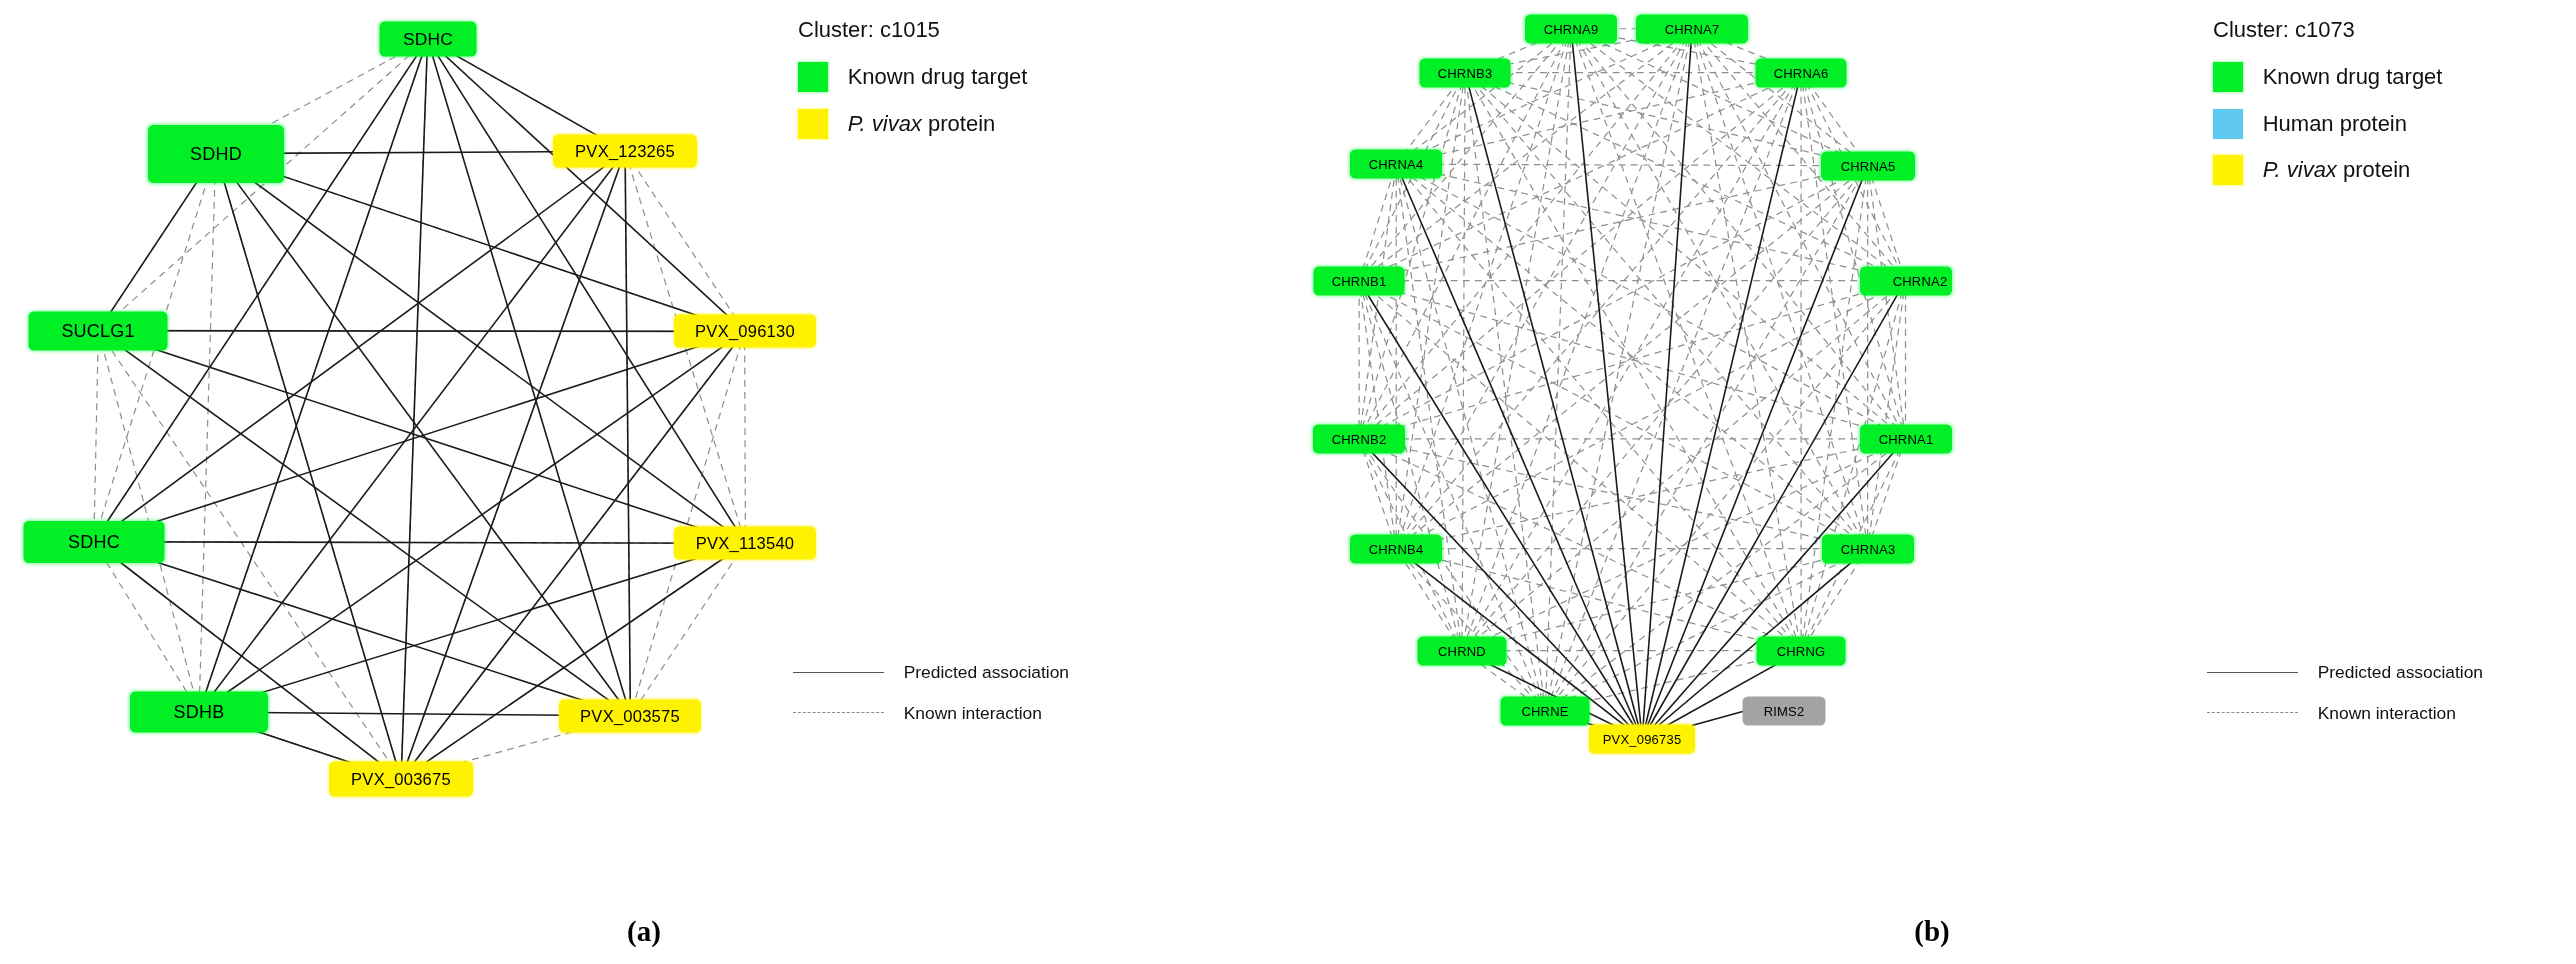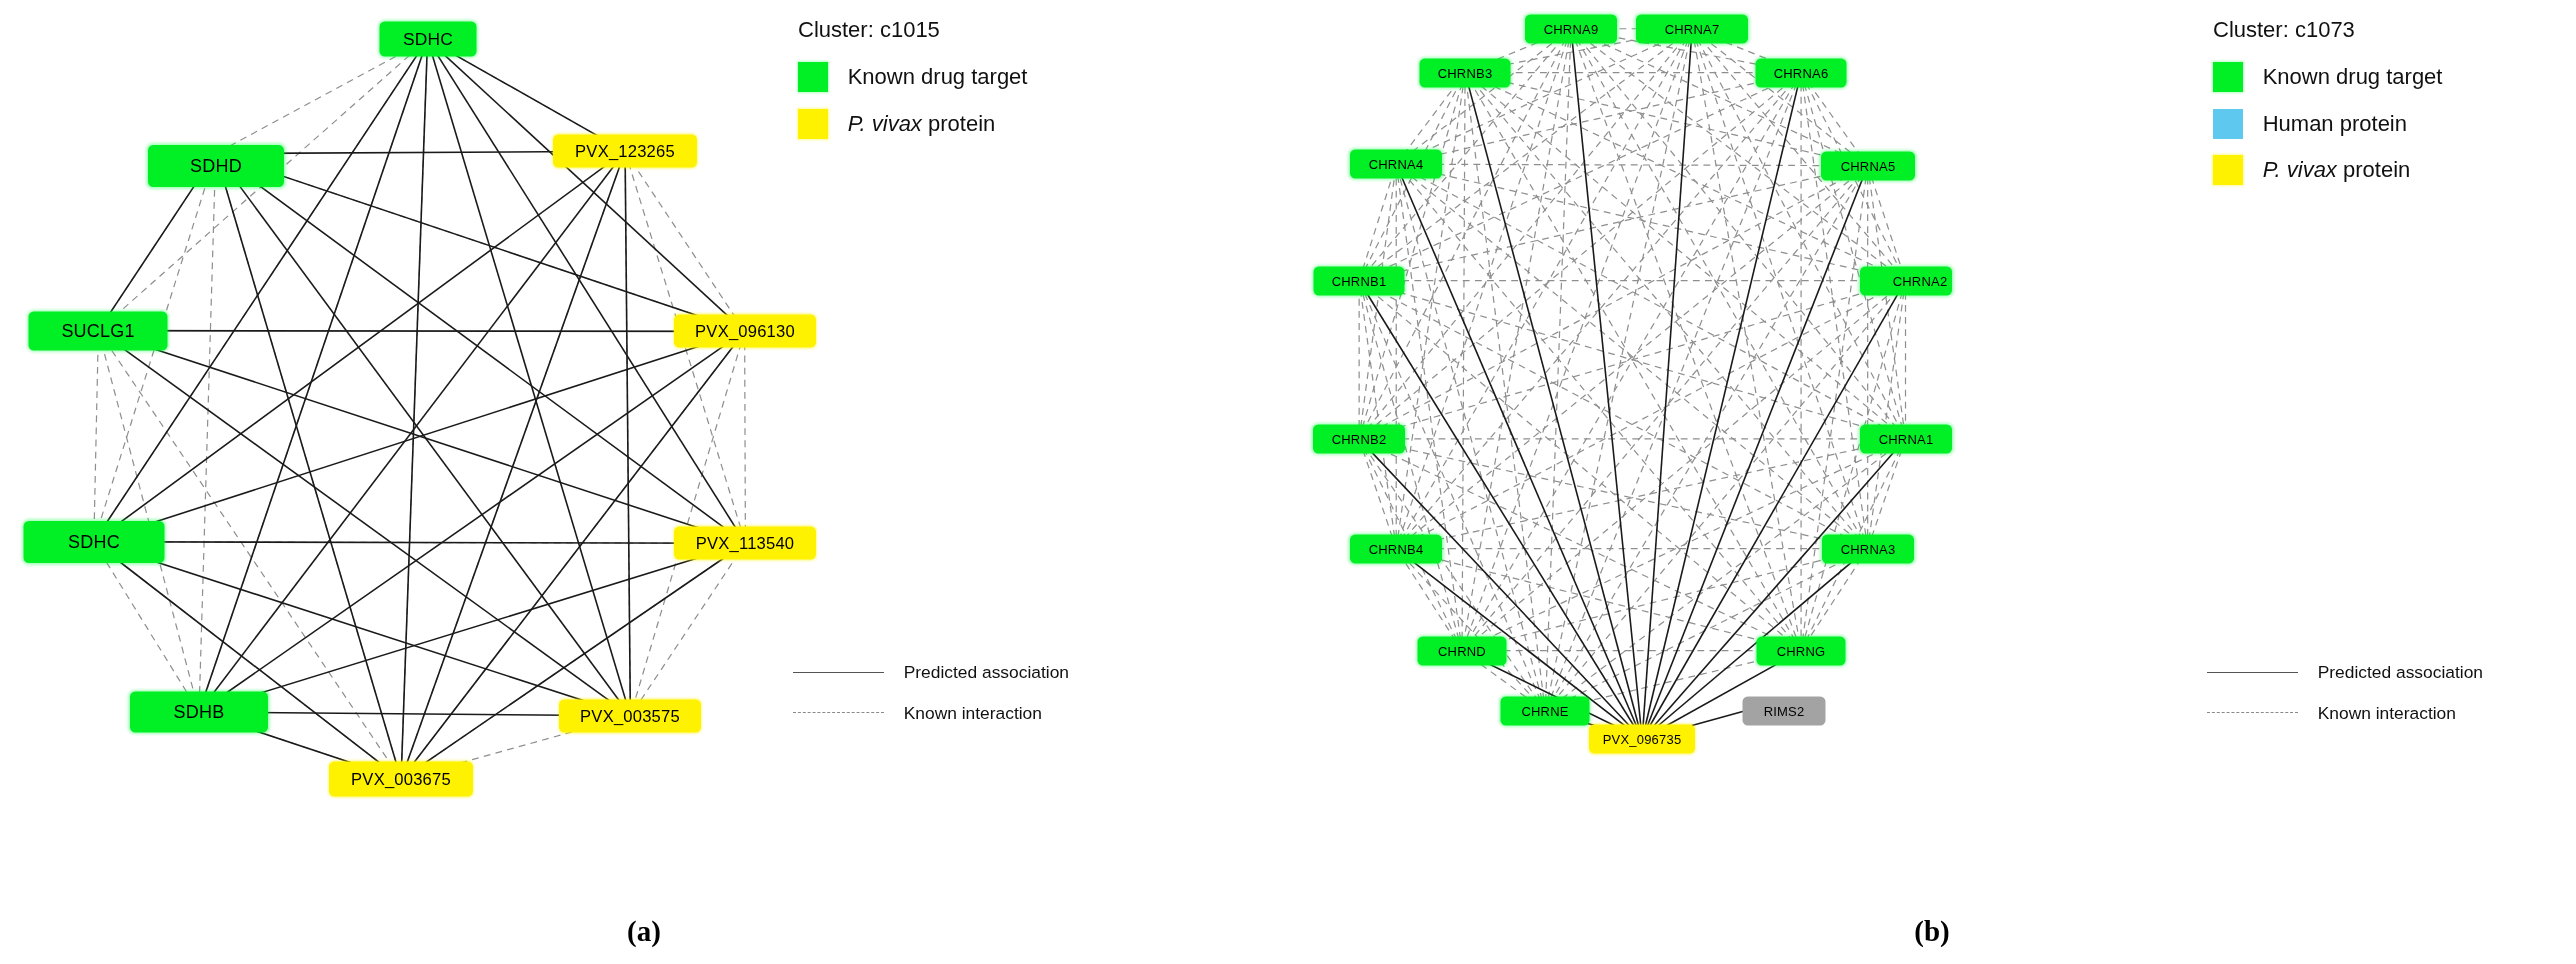--- a/index.html
+++ b/index.html
@@ -123,21 +123,21 @@
         </div>
         <div class="node target" style="left: 199px; top: 712px; width: 138px; height: 41px; font-size: 18px;">
           <span>SDHB</span>
         </div>
         <div class="node target" style="left: 94px; top: 542px; width: 141px; height: 42px; font-size: 18px;">
           <span>SDHC</span>
         </div>
         <div class="node target" style="left: 98px; top: 331px; width: 139px; height: 39px; font-size: 18px;">
           <span>SUCLG1</span>
         </div>
-        <div class="node target" style="left: 216px; top: 154px; width: 136px; height: 42px; font-size: 18px; margin-top: 12px;">
+        <div class="node target" style="left: 216px; top: 154px; width: 136px; height: 58px; font-size: 18px;">
           <span>SDHD</span>
         </div>
       </div>
 
     <div class="legend" style="left:798px;top:16.6px;">
       <div class="cluster-title">Cluster: c1015</div>
       <div class="legend-row">
         <span class="swatch green"></span>
         <span class="legend-label">Known drug target</span>
       </div>

